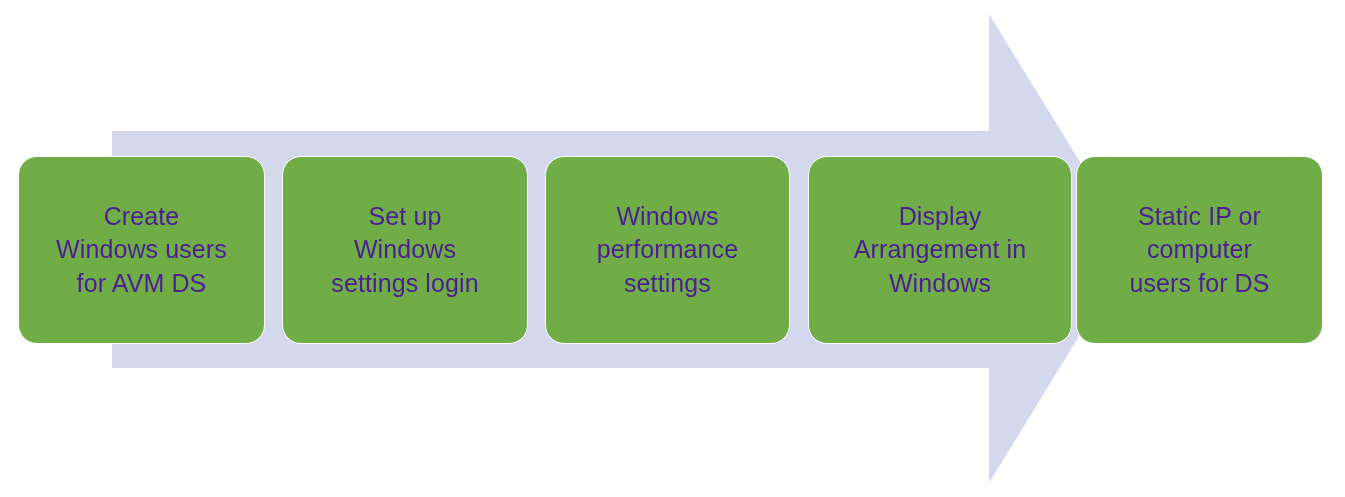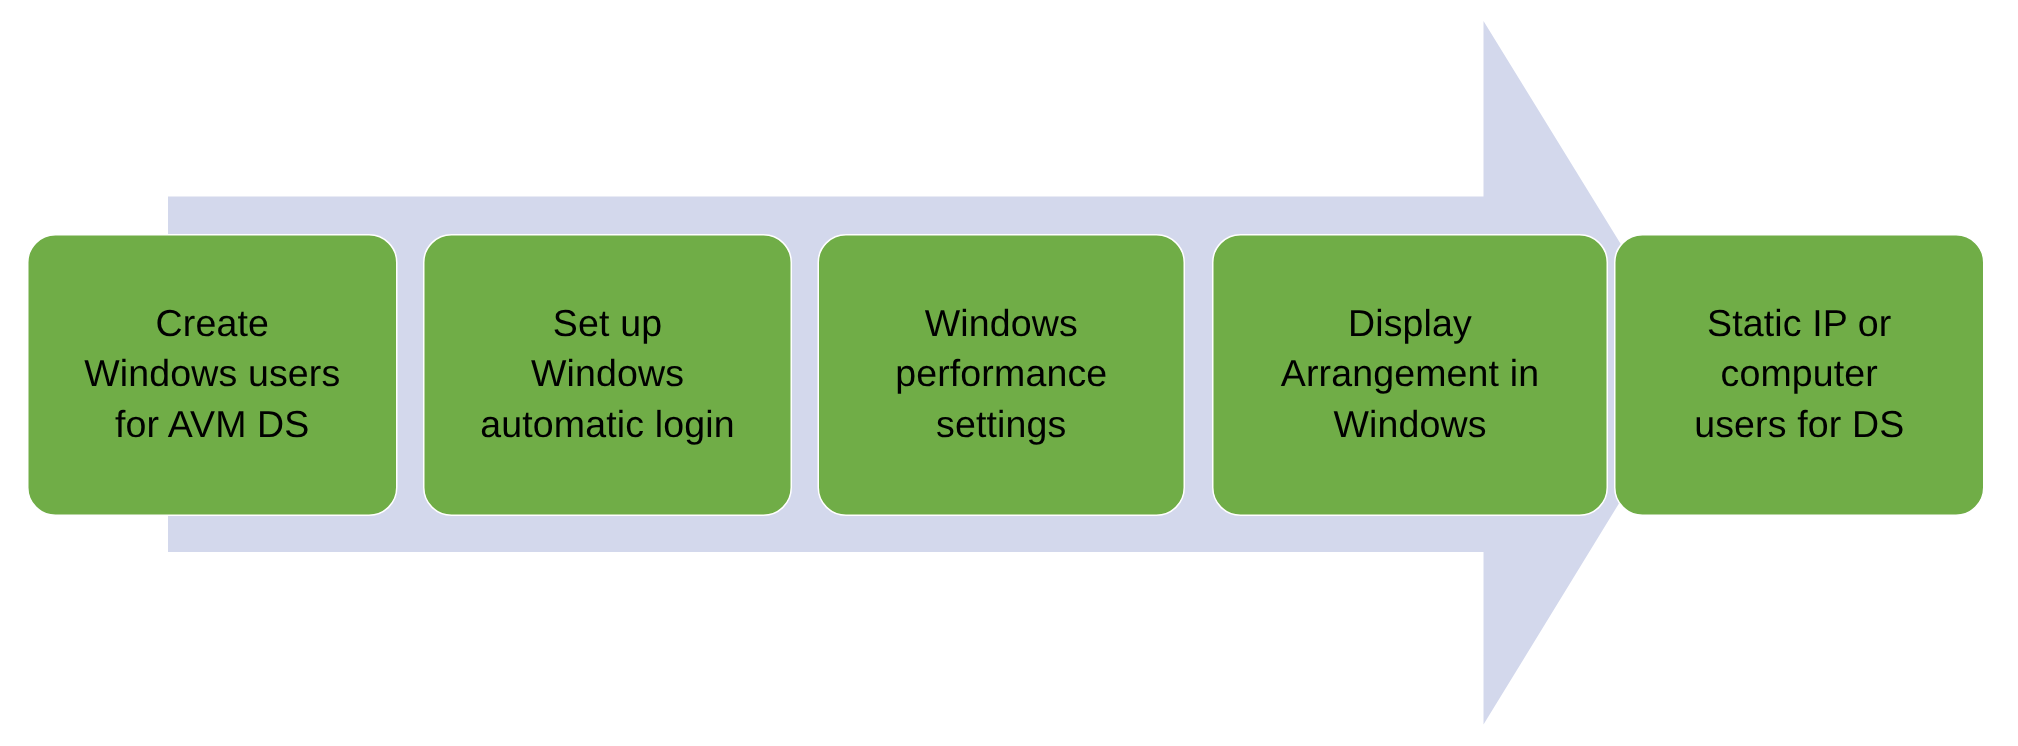--- a/index.html
+++ b/index.html
@@ -39,21 +39,21 @@
     box-sizing: border-box;
     background: #70AD47;
     border: 1.5px solid #ffffff;
     border-radius: 19px;
     display: flex;
     align-items: center;
     justify-content: center;
     padding: 4px 10px;
   }
   .step-label {
-    color: #000000;
+    color: #4c1d95;
     font-family: "Liberation Sans", sans-serif;
     font-size: 25px;
     line-height: 1.33;
     text-align: center;
     white-space: pre-line;
     letter-spacing: 0.1px;
   }
   .box-1 { left: 18px;   width: 247px; }
   .box-2 { left: 282px;  width: 246px; }
   .box-3 { left: 545px;  width: 245px; }
@@ -73,21 +73,21 @@
 
     <div class="step-box box-1">
       <span class="step-label">Create
 Windows users
 for AVM DS</span>
     </div>
 
     <div class="step-box box-2">
       <span class="step-label">Set up
 Windows
-automatic login</span>
+settings login</span>
     </div>
 
     <div class="step-box box-3">
       <span class="step-label">Windows
 performance
 settings</span>
     </div>
 
     <div class="step-box box-4">
       <span class="step-label">Display

